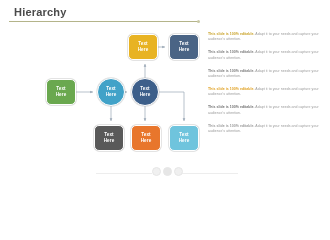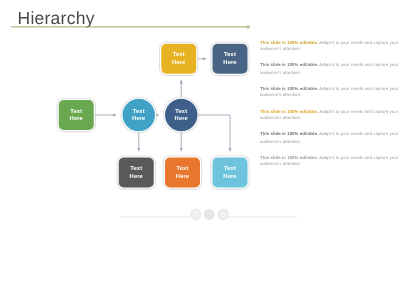--- a/index.html
+++ b/index.html
@@ -12,22 +12,22 @@
   #slide {
     position: relative;
     width: 330px; height: 186px;
     background: #ffffff;
   }
 
   
   #title {
     position: absolute;
     left: 14px; top: 6px;
-    font-size: 14px;
-    font-weight: normal;
+    font-size: 11px;
+    font-weight: bold;
     color: #4a4a4a;
     letter-spacing: 0.2px;
   }
   #title-rule {
     position: absolute;
     left: 9px; top: 21px;
     width: 190px; height: 1px;
     background: #b4b48a;
   }
   #title-rule-end {

